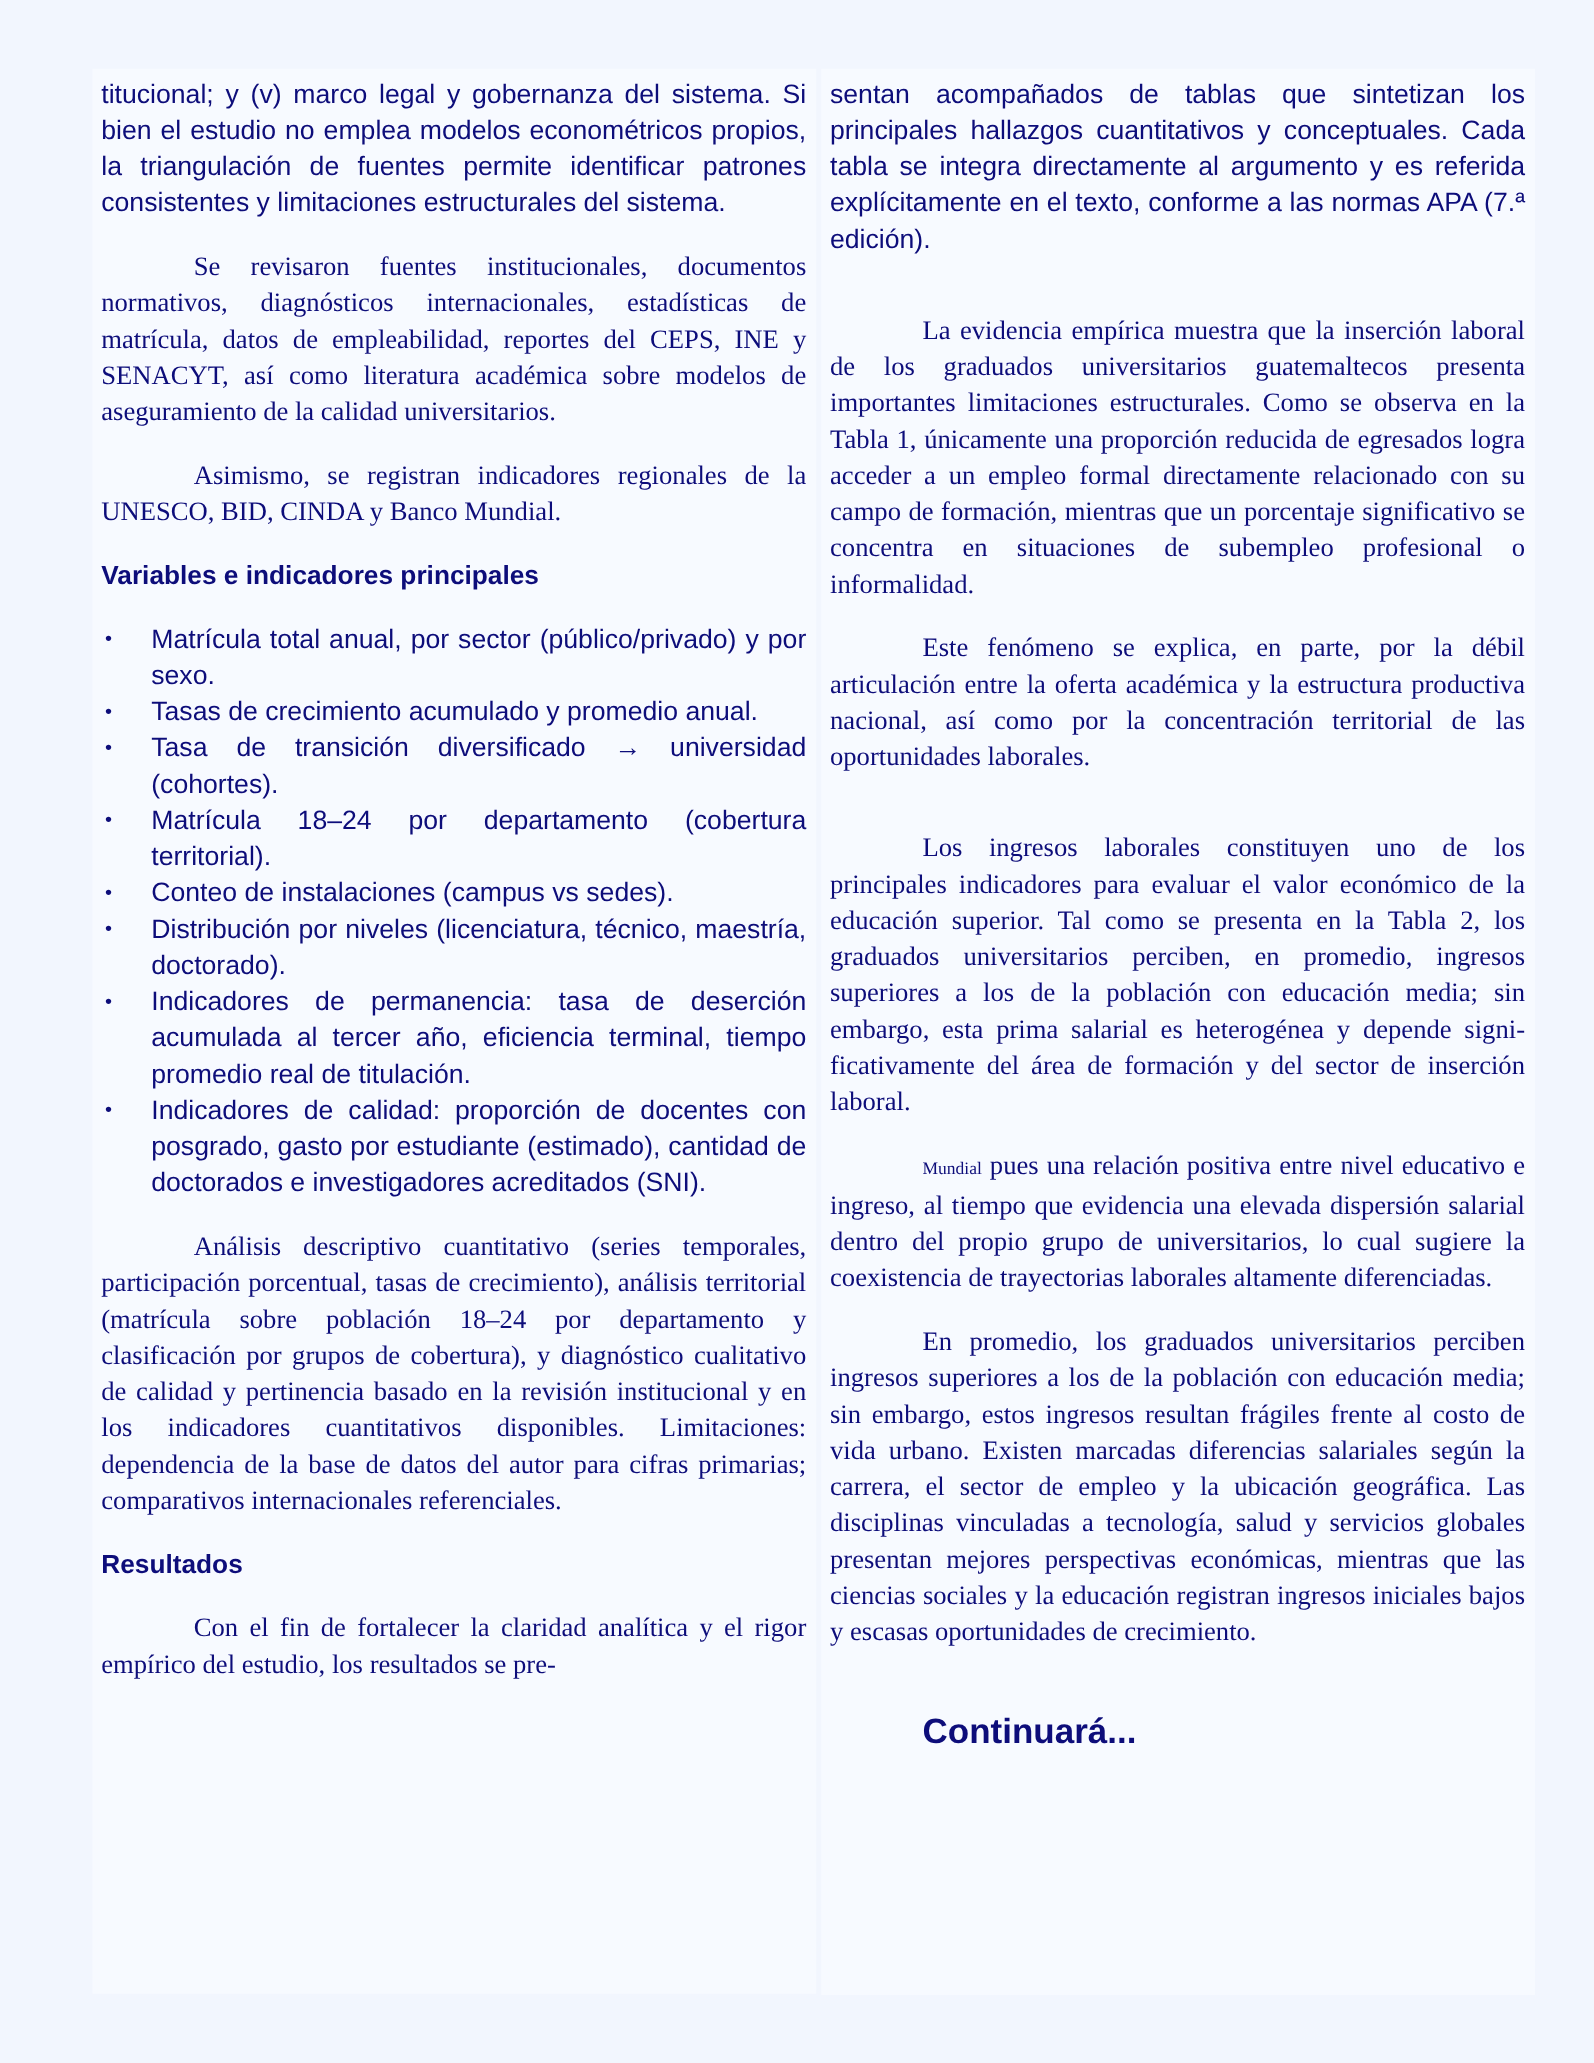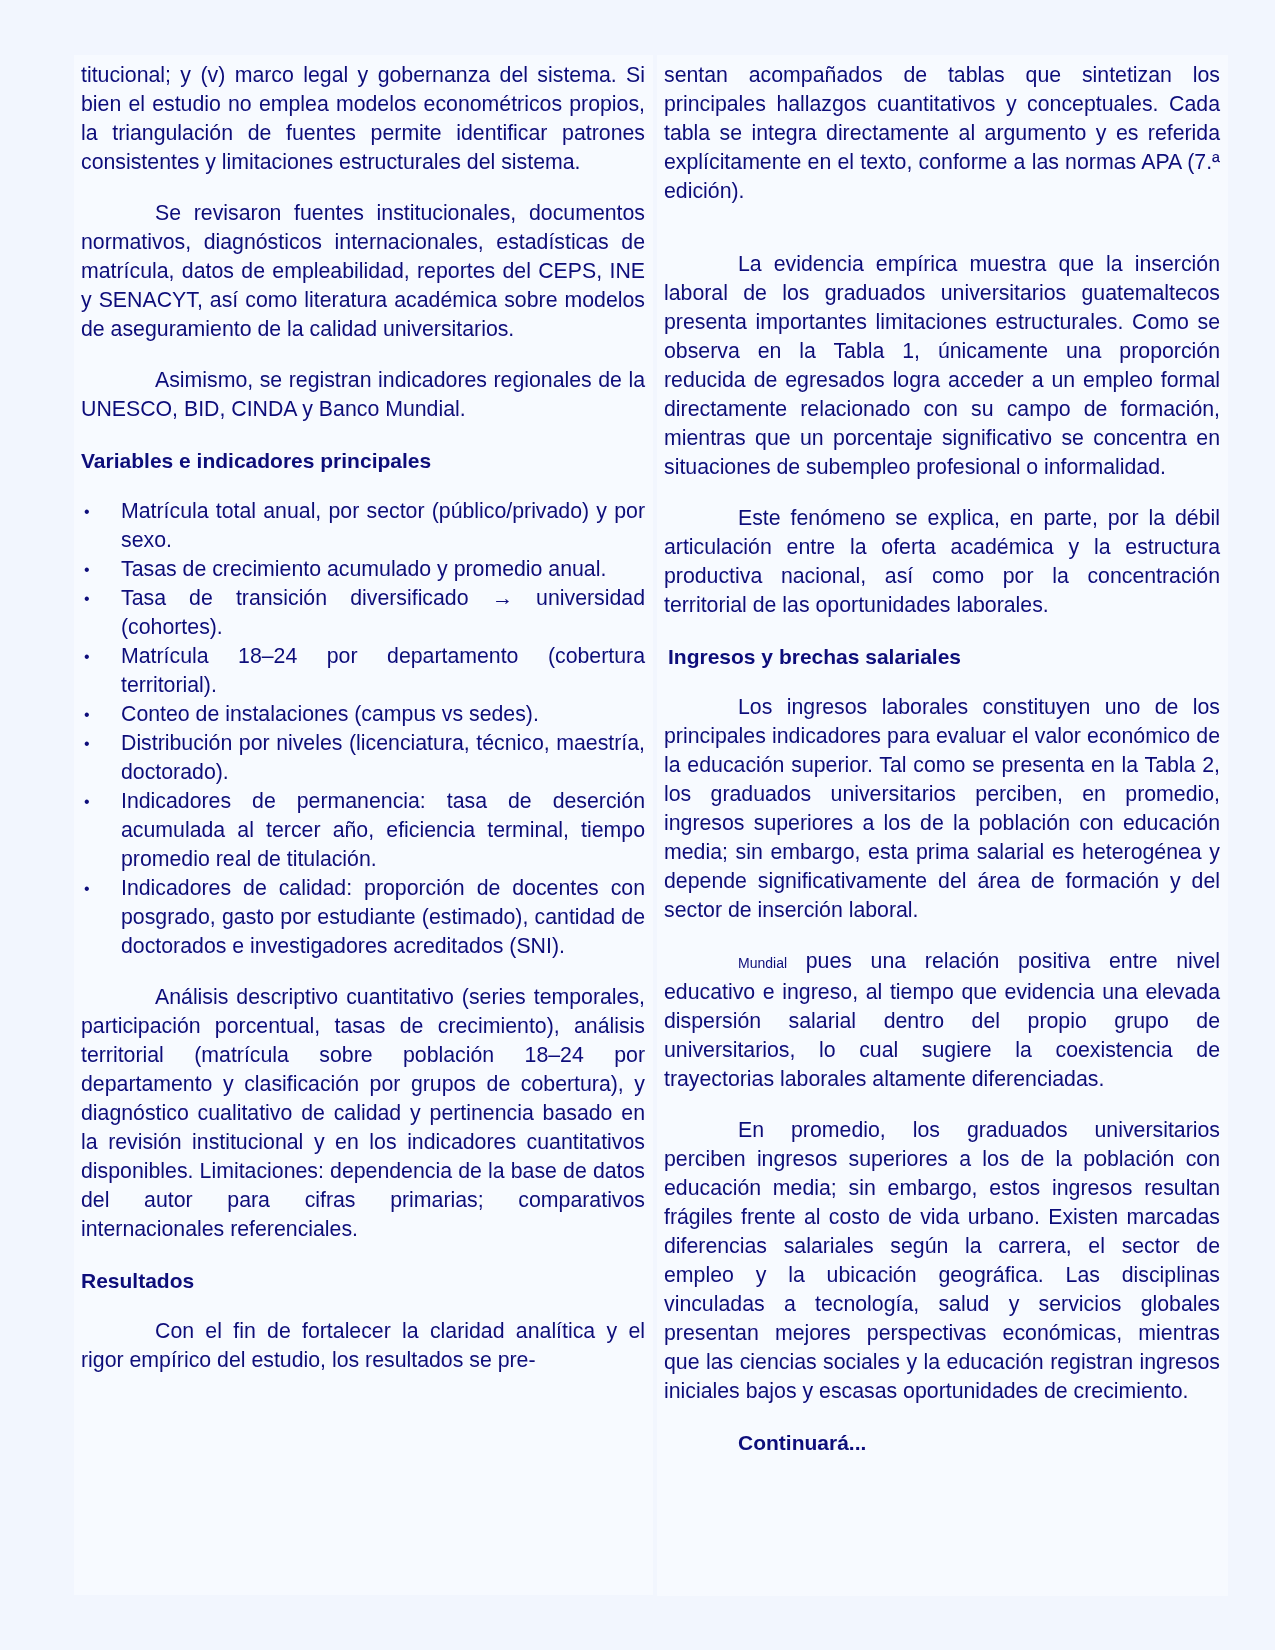--- a/index.html
+++ b/index.html
@@ -20,21 +20,21 @@
   }
   .col-left { left: 58px; width: 579px; height: 1540px; margin-left: 16px; }
   .col-right { left: 657px; width: 571px; height: 1541px; }
   p {
     margin: 0;
     font-size: 21.3px;
     line-height: 29px;
     text-align: justify;
     hyphens: manual;
   }
-  p.indent { text-indent: 74px; }
+  p.indent { text-indent: 74px; font-family: Liberation Serif, serif; }
   .gap { height: 22px; }
   .gap-sm { height: 14px; }
   h3 {
     margin: 0;
     font-size: 21px;
     line-height: 29px;
     font-weight: bold;
     color: #0d0d7a;
   }
   ul {
@@ -45,21 +45,21 @@
     padding-left: 40px;
     font-size: 21.3px;
     line-height: 29px;
     text-align: justify;
   }
   ul li .bullet {
     position: absolute; left: 3px; top: 0;
     font-size: 16px;
   }
   .small { font-size: 14px; }
-  .cont { padding-left: 74px; font-weight: bold; font-size: 21px; line-height: 29px; }
+  .cont { padding-left: 74px; font-weight: bold; font-size: 28px; line-height: 29px; margin-top: 28px; }
 </style>
 </head>
 <body>
 
 <div class="col col-left">
   <p>titucional; y (v) marco legal y gobernanza del siste­ma. Si bien el estudio no emplea modelos economé­tricos propios, la triangulación de fuentes permite identificar patrones consistentes y limitaciones es­tructurales del sistema.</p>
   <div class="gap"></div>
   <p class="indent">Se revisaron fuentes institucionales, docu­mentos normativos, diagnósticos internacionales, estadísticas de matrícula, datos de empleabilidad, reportes del CEPS, INE y SENACYT, así como lite­ratura académica sobre modelos de aseguramiento de la calidad universitarios.</p>
   <div class="gap"></div>
   <p class="indent">Asimismo, se registran indicadores regiona­les de la UNESCO, BID, CINDA y Banco Mundial.</p>
@@ -86,21 +86,20 @@
 </div>
 
 <div class="col col-right">
   <p>sentan acompañados de tablas que sintetizan los principales hallazgos cuantitativos y conceptuales. Cada tabla se integra directamente al argumento y es referida explícitamente en el texto, conforme a las normas APA (7.ª edición).</p>
   <div class="gap"></div>
   <div class="gap"></div>
   <p class="indent">La evidencia empírica muestra que la inser­ción laboral de los graduados universitarios guate­maltecos presenta importantes limitaciones estruc­turales. Como se observa en la Tabla 1, únicamente una proporción reducida de egresados logra acce­der a un empleo formal directamente relacionado con su campo de formación, mientras que un por­centaje significativo se concentra en situaciones de subempleo profesional o informalidad.</p>
   <div class="gap"></div>
   <p class="indent">Este fenómeno se explica, en parte, por la débil articulación entre la oferta académica y la es­tructura productiva nacional, así como por la con­centración territorial de las oportunidades laborales.</p>
   <div class="gap"></div>
-  <h3 style="padding-left:4px">Ingresos y brechas salariales</h3>
   <div class="gap"></div>
   <p class="indent">Los ingresos laborales constituyen uno de los principales indicadores para evaluar el valor económico de la educación superior. Tal como se presenta en la Tabla 2, los graduados universitarios perciben, en promedio, ingresos superiores a los de la población con educación media; sin embargo, esta prima salarial es heterogénea y depende signi­ficativamente del área de formación y del sector de inserción laboral.</p>
   <div class="gap"></div>
   <p class="indent"><span class="small">Mundial</span><span> pues una relación positiva entre nivel educativo e ingreso, al tiempo que evidencia una elevada dispersión salarial dentro del propio grupo de universitarios, lo cual sugiere la coexistencia de trayectorias laborales altamente diferenciadas.</span></p>
   <div class="gap"></div>
   <p class="indent">En promedio, los graduados universitarios perciben ingresos superiores a los de la población con educación media; sin embargo, estos ingresos resultan frágiles frente al costo de vida urbano. Existen marcadas diferencias salariales según la carrera, el sector de empleo y la ubicación geográfi­ca. Las disciplinas vinculadas a tecnología, salud y servicios globales presentan mejores perspectivas económicas, mientras que las ciencias sociales y la educación registran ingresos iniciales bajos y esca­sas oportunidades de crecimiento.</p>
   <div class="gap"></div>
   <div class="cont">Continuará...</div>
 </div>
 

